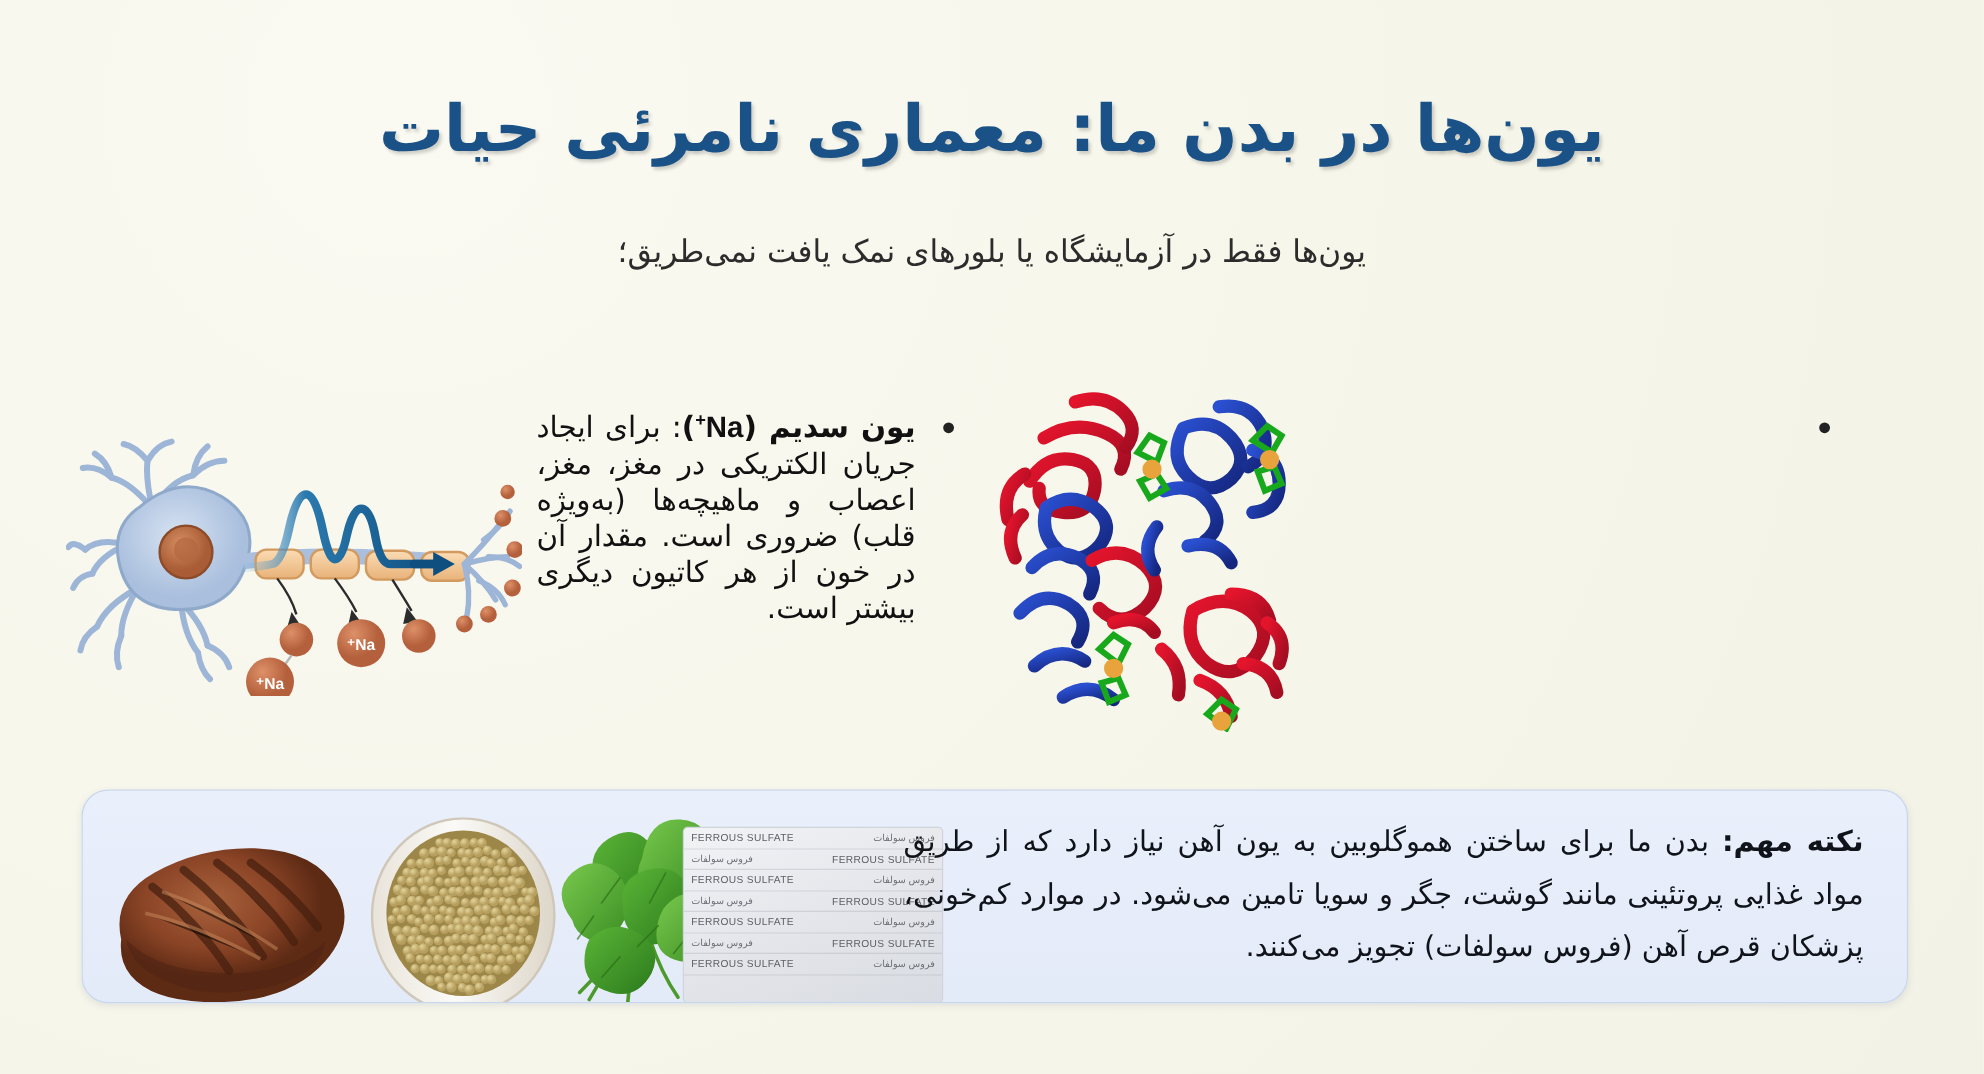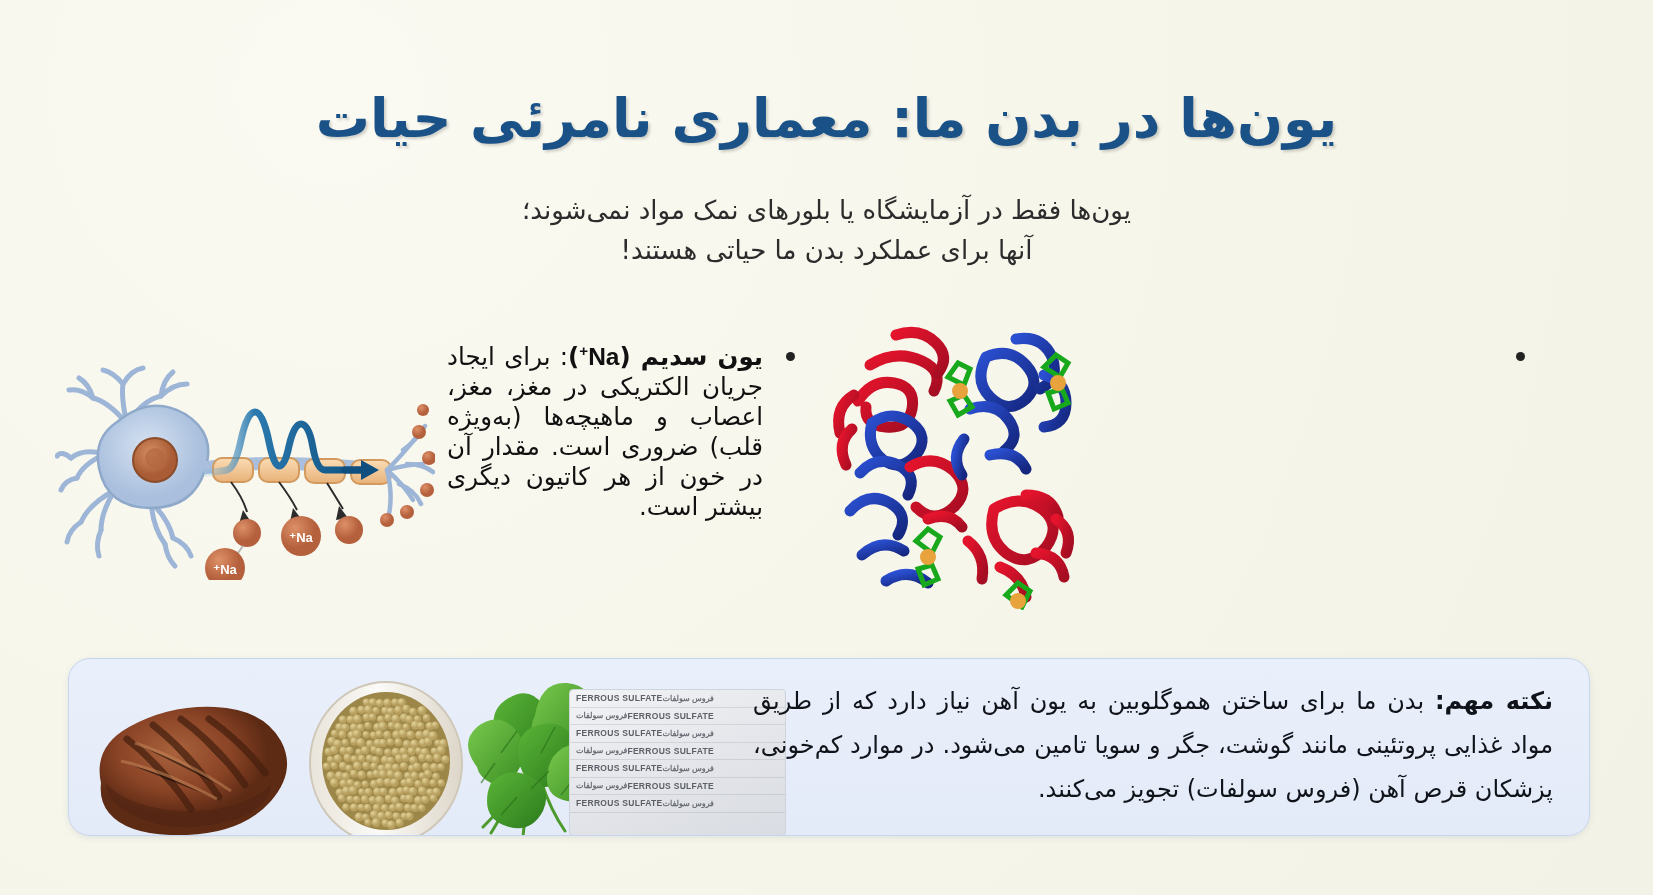--- a/index.html
+++ b/index.html
@@ -16,21 +16,20 @@
   }
   
   .title{
     position:absolute;top:76px;left:0;right:0;
     text-align:center;
     font-size:54px;font-weight:bold;
     color:#1a5288;
     letter-spacing:0px;
     text-shadow:2px 2px 3px rgba(0,0,0,.18);
     direction:rtl;
-    margin-top:11px;
   }
   .subtitle{
     position:absolute;top:190px;left:0;right:0;
     text-align:center;
     font-size:26px;line-height:40px;color:#2c2c2c;
     direction:rtl;
   }
   .subtitle span{display:block;}
   
   .col-text{
@@ -72,39 +71,37 @@
   .foods{position:absolute;left:0;top:0;width:720px;height:176px;}
   
   .steak{position:absolute;left:12px;top:32px;width:215px;height:150px;}
   
   .bowl{position:absolute;left:240px;top:22px;width:155px;height:165px;}
   
   .spinach{position:absolute;left:388px;top:12px;width:150px;height:175px;}
   
   .pills{position:absolute;left:500px;top:30px;width:215px;height:145px;}
   .pill-row{
-    display:flex;justify-content:flex-start;align-items:center;
+    display:flex;justify-content:space-between;align-items:center;
     height:16.5px;padding:0 6px;
     font-size:8.5px;letter-spacing:.3px;color:#5c5f66;
     font-family:"Liberation Sans",sans-serif;
     border-bottom:1px solid rgba(150,155,165,.28);
     direction:ltr;
-    font-weight:bold;
   }
   .pill-row .fa{font-size:8px;color:#6b6e75;direction:rtl;}
 </style>
 </head>
 <body>
 
 <div class="page">
 
   <div class="title">یون‌ها در بدن ما: معماری نامرئی حیات</div>
   <div class="subtitle">
-    <span>یون‌ها فقط در آزمایشگاه یا بلورهای نمک مواد نمی‌شوند؛</span>
-    <span>آنها برای عملکرد بدن ما حیاتی هستند!</span>
+    <span>یون‌ها فقط در آزمایشگاه یا بلورهای نمک یافت نمی‌طریق؛</span>
   </div>
 
   <div class="bullet" id="iron-bullet"></div>
 
   <svg id="hemoglobin" viewBox="0 0 300 305">
     <defs>
       <linearGradient id="gRed" x1="0" y1="0" x2="1" y2="1">
         <stop offset="0%" stop-color="#e4142c"></stop>
           <stop offset="100%" stop-color="#a50d22"></stop>
       </linearGradient>

